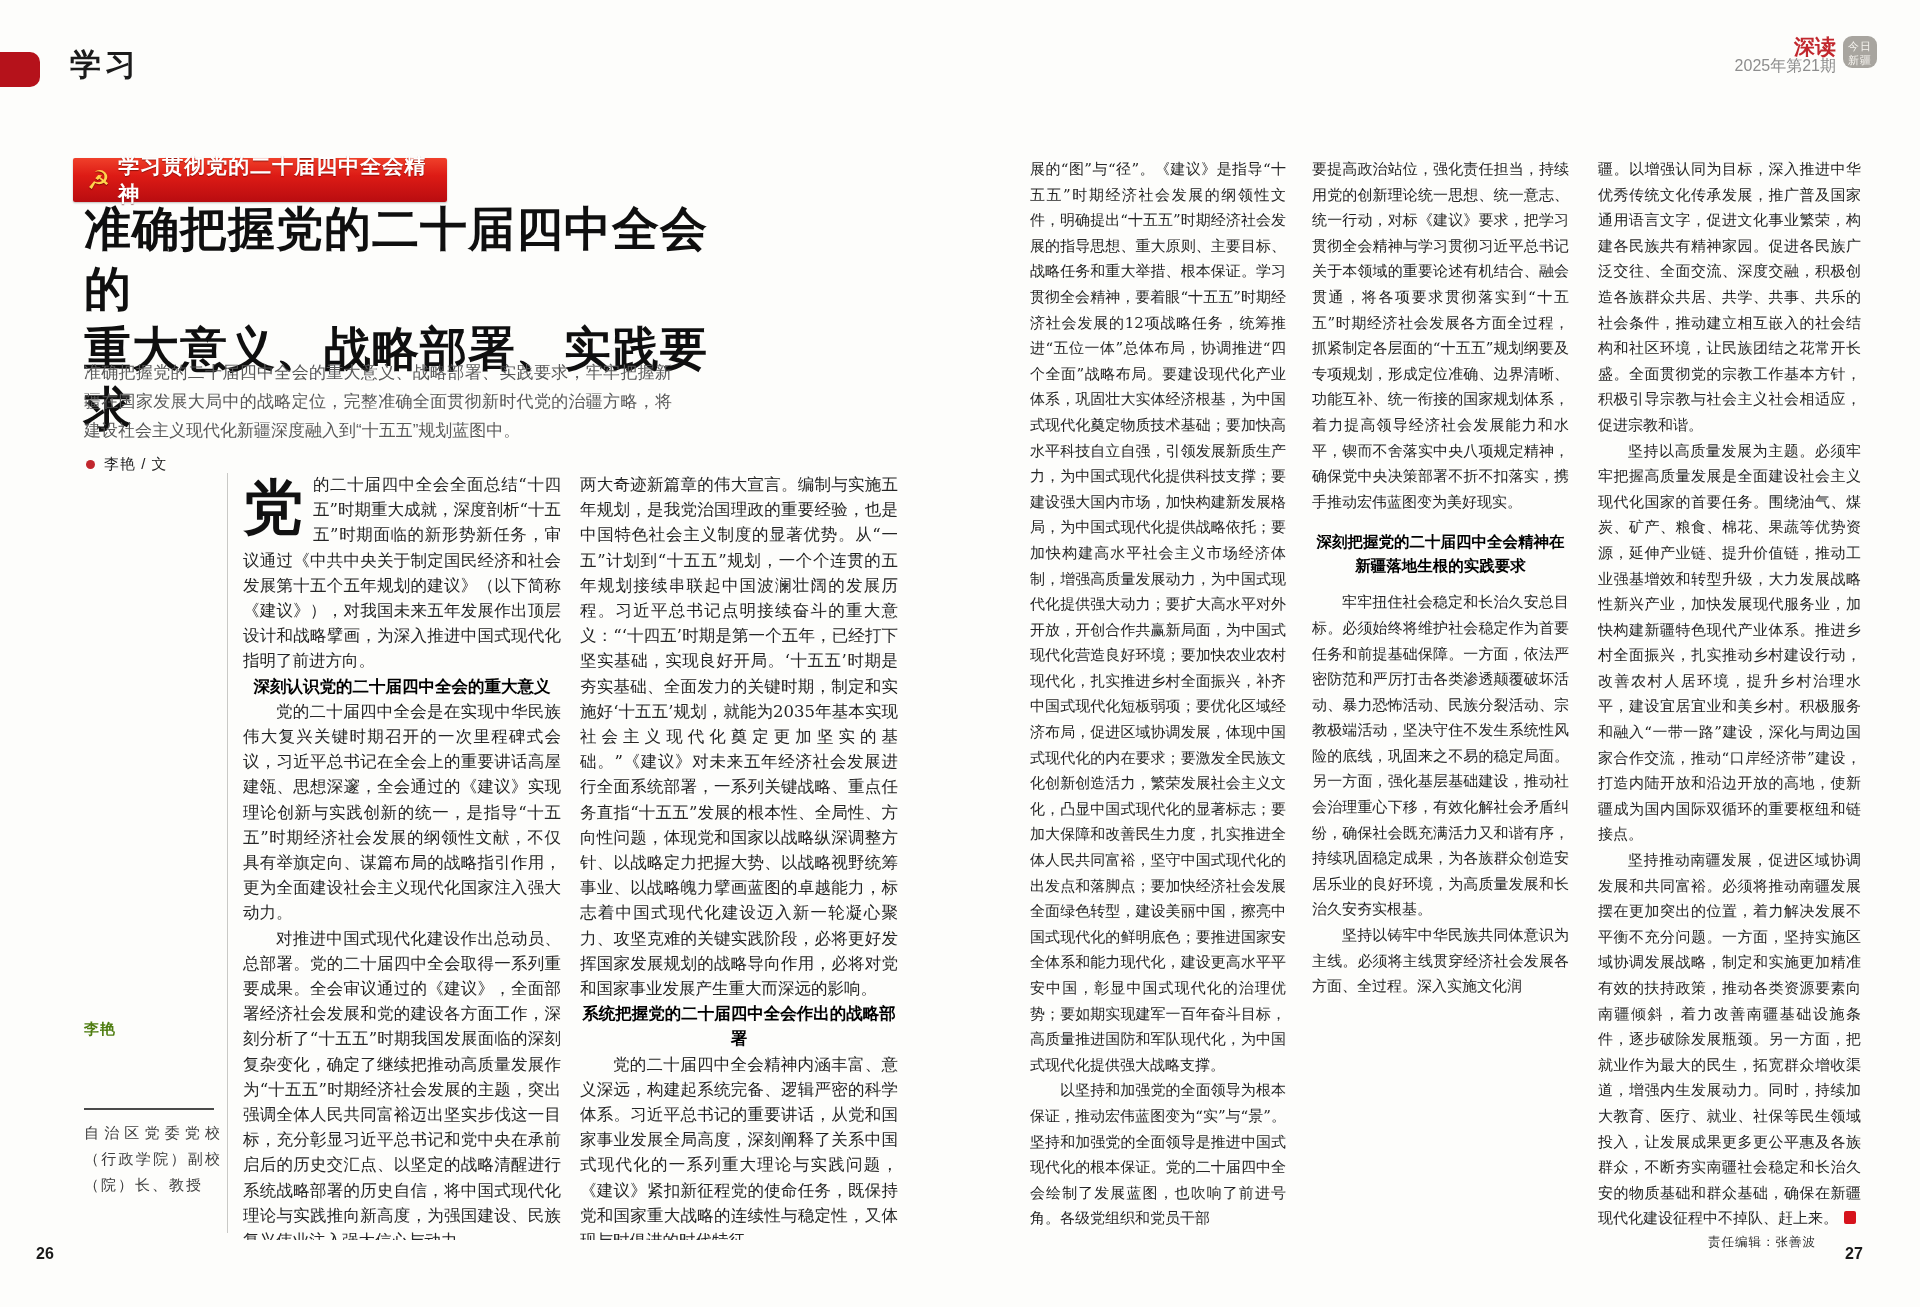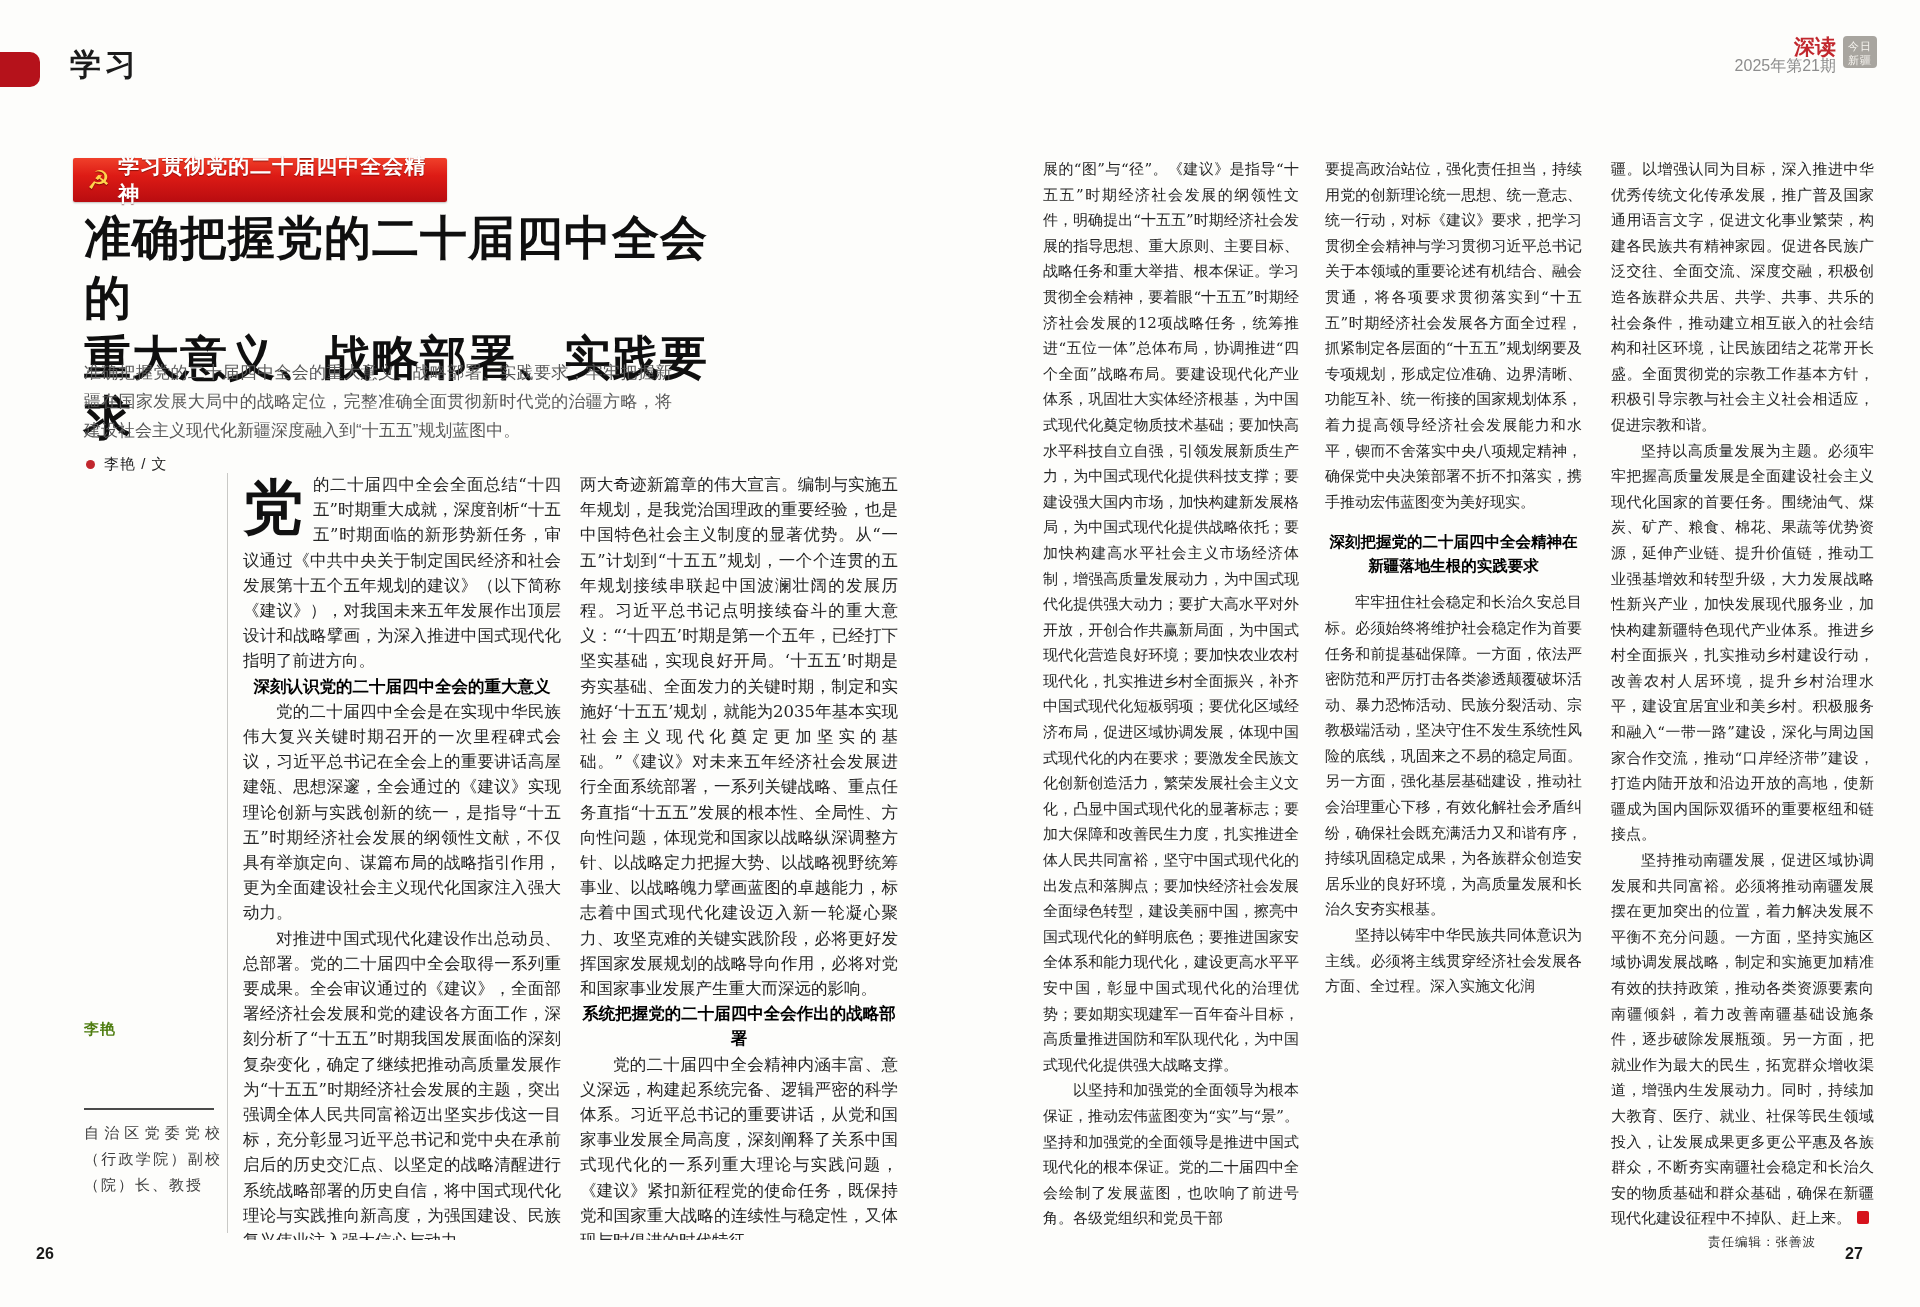--- a/index.html
+++ b/index.html
@@ -13,49 +13,49 @@
   
   .red-tab{left:0;top:52px;width:40px;height:35px;background:#b5121b;border-radius:0 10px 10px 0;}
   .section-label{left:70px;top:44px;font-family:Liberation Serif, serif;
     font-size:31px;font-weight:bold;color:#1b1b1b;letter-spacing:4px;}
 
   
   .masthead{right:43px;top:36px;display:flex;align-items:flex-start;}
   .masthead .txt{text-align:right;margin-right:7px;}
   .column-name{font-size:21px;font-weight:bold;color:#c1272d;line-height:22px;}
   .issue{font-size:16px;color:#8d8d8d;line-height:15px;}
-  .logo-badge{width:34px;height:32px;background:#a8a59f;border-radius:4px;color:#f6f4ef;
+  .logo-badge{width:34px;height:32px;background:#a8a59f;border-radius:9px;color:#f6f4ef;
     font-size:11px;line-height:14px;text-align:center;padding-top:3px;box-sizing:border-box;letter-spacing:1px;}
 
   
   .banner{left:73px;top:158px;width:374px;height:44px;border-radius:2px;
     background:linear-gradient(180deg,#f0402a 0%,#dd1b15 40%,#b90c10 100%);
     display:flex;align-items:center;box-shadow:0 1px 2px rgba(0,0,0,.25);}
   .emblem{font-size:26px;color:#ffd34d;margin:0 8px 0 14px;text-shadow:0 1px 1px #7d0606;line-height:26px;}
   .banner-text{color:#fff;font-weight:bold;font-size:21px;letter-spacing:1px;text-shadow:0 1px 1px rgba(90,0,0,.6);}
 
   
-  .headline{left:84px;top:208px;width:660px;font-size:47px;font-weight:900;color:#0f0f0f;
+  .headline{left:84px;top:199px;width:660px;font-size:47px;font-weight:900;color:#0f0f0f;
     line-height:60px;letter-spacing:1px;}
   .deck{left:84px;top:358px;width:588px;font-size:17px;line-height:29px;color:#595959;text-align:justify;}
   .byline{left:86px;top:455px;display:flex;align-items:center;}
   .byline .dot{width:9px;height:9px;border-radius:50%;background:#c1272d;margin-right:9px;}
   .byline .name{font-size:15px;color:#222;letter-spacing:1px;}
 
   
   .vrule{left:227px;top:473px;width:1px;height:760px;background:#c9c9c6;}
 
   
   .col{position:absolute;text-align:justify;color:#252525;overflow:hidden;
     font-family:"DejaVu Serif","Liberation Serif",serif;}
   .col p{margin:0;}
   .col-left{font-size:16.5px;line-height:25.2px;}
   #col1{left:243px;top:472px;width:318px;height:768px;}
   #col2{left:580px;top:472px;width:318px;height:768px;}
-  .col-right{font-size:15px;line-height:25.6px;margin-left:13px;}
+  .col-right{font-size:15px;line-height:25.6px;}
   #col3{left:1030px;top:157px;width:256px;height:1085px;}
   #col4{left:1312px;top:157px;width:257px;height:1085px;}
   #col5{left:1598px;top:157px;width:263px;height:1085px;}
   .body-p{text-indent:2em;}
   .lead-p{text-indent:0;}
   .col-h{font-family:"Liberation Sans","DejaVu Sans",sans-serif;font-weight:bold;color:#000;
     text-align:center;text-indent:0;font-size:16.5px;margin:13px 0 10px;}
   .col-right .col-h{font-size:15.5px;line-height:24px;margin:15px 0 12px;}
   .dropcap{float:left;font-size:60px;line-height:62px;font-weight:bold;color:#111;
     margin:4px 10px 0 0;font-family:"DejaVu Serif","Liberation Serif",serif;}

